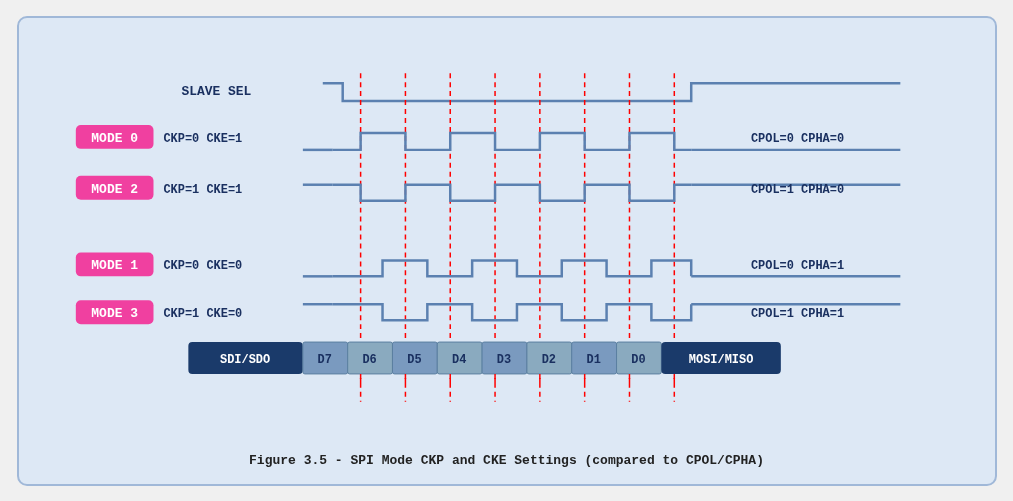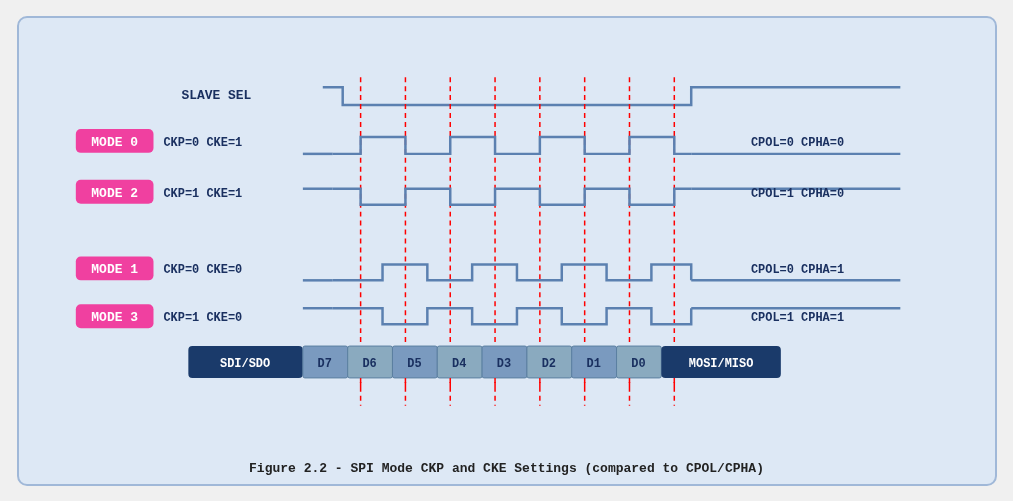--- a/index.html
+++ b/index.html
@@ -12,21 +12,21 @@
       display: flex;
       align-items: center;
       justify-content: center;
     }
     .outer {
       background: #dde8f5;
       border: 2px solid #a0b8d8;
       border-radius: 10px;
       width: 980px;
       height: 470px;
-      padding: 10px 15px 8px 15px;
+      padding: 10px 15px 16px 15px;
       display: flex;
       flex-direction: column;
     }
     .diagram-area {
       flex: 1;
       position: relative;
       display: flex;
       flex-direction: column;
     }
     .caption {
@@ -137,14 +137,14 @@
       <line x1="373" y1="332" x2="373" y2="360" stroke="red" stroke-width="1.5" stroke-dasharray="5,4"></line>
       <line x1="418" y1="332" x2="418" y2="360" stroke="red" stroke-width="1.5" stroke-dasharray="5,4"></line>
       <line x1="463" y1="332" x2="463" y2="360" stroke="red" stroke-width="1.5" stroke-dasharray="5,4"></line>
       <line x1="508" y1="332" x2="508" y2="360" stroke="red" stroke-width="1.5" stroke-dasharray="5,4"></line>
       <line x1="553" y1="332" x2="553" y2="360" stroke="red" stroke-width="1.5" stroke-dasharray="5,4"></line>
       <line x1="598" y1="332" x2="598" y2="360" stroke="red" stroke-width="1.5" stroke-dasharray="5,4"></line>
       <line x1="643" y1="332" x2="643" y2="360" stroke="red" stroke-width="1.5" stroke-dasharray="5,4"></line>
 
     </svg>
   </div>
-  <div class="caption">Figure 2.2 - SPI Mode CKP and CKE Settings (compared to CPOL/CPHA)</div>
+  <div class="caption">Figure 3.5 - SPI Mode CKP and CKE Settings (compared to CPOL/CPHA)</div>
 </div>
 
 </body></html>

